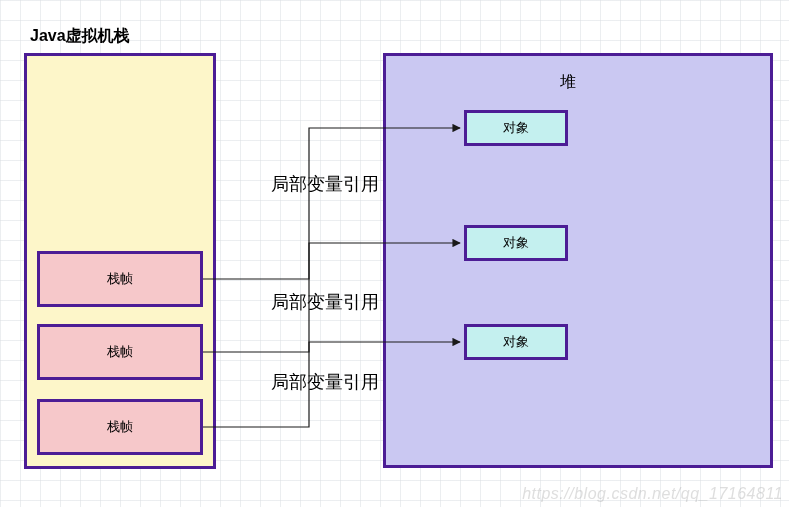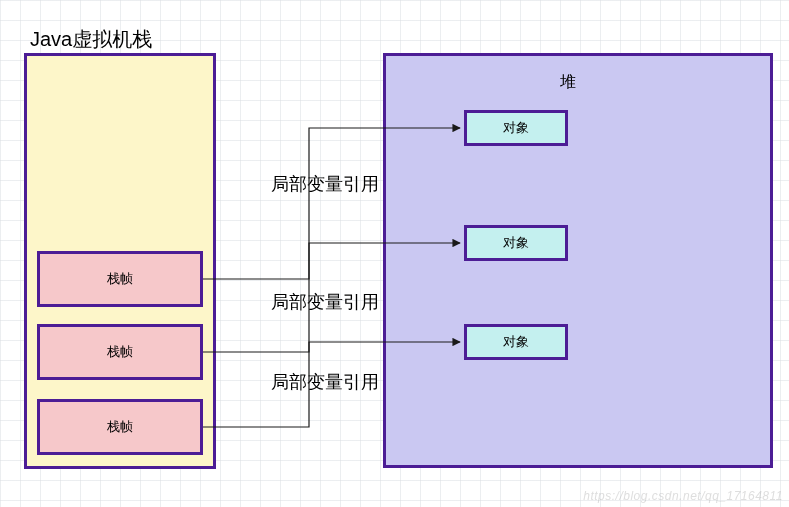--- a/index.html
+++ b/index.html
@@ -10,24 +10,24 @@
       linear-gradient(to bottom, rgba(220,224,228,.55) 1px, transparent 1px),
       #fff;
     background-size:20px 20px;
     font-family:"Microsoft YaHei","PingFang SC",Arial,sans-serif;
     font-size:13px;color:#000;
     position:relative;
   }
   svg{position:absolute;inset:0;overflow:visible;}
   .box{position:absolute;box-sizing:border-box;border:3px solid #4c1d95;
        display:flex;align-items:center;justify-content:center;}
-  .stack-title{position:absolute;font-weight:400;font-size:20px;}
+  .stack-title{position:absolute;font-weight:700;font-size:16px;}
   .heap-title{position:absolute;font-weight:400;font-size:16px;}
   .lbl{position:absolute;font-size:18px;color:#000;background:transparent;}
-  .watermark{position:absolute;right:6px;bottom:4px;font-size:12px;
+  .watermark{position:absolute;right:6px;bottom:4px;font-size:16px;
     color:rgba(160,160,160,.35);font-style:italic;letter-spacing:.5px;}
 </style>
 </head>
 <body>
 
 <div class="box" id="stack-box" style="left: 24px; top: 53px; width: 192px; height: 416px; background: rgb(253, 246, 201);"></div>
 <div class="stack-title" style="left:30px;top:26px;">Java虚拟机栈</div>
 
 <div class="box" style="left: 37px; top: 251px; width: 166px; height: 56px; background: rgb(246, 200, 202);">
   <span>栈帧</span>

